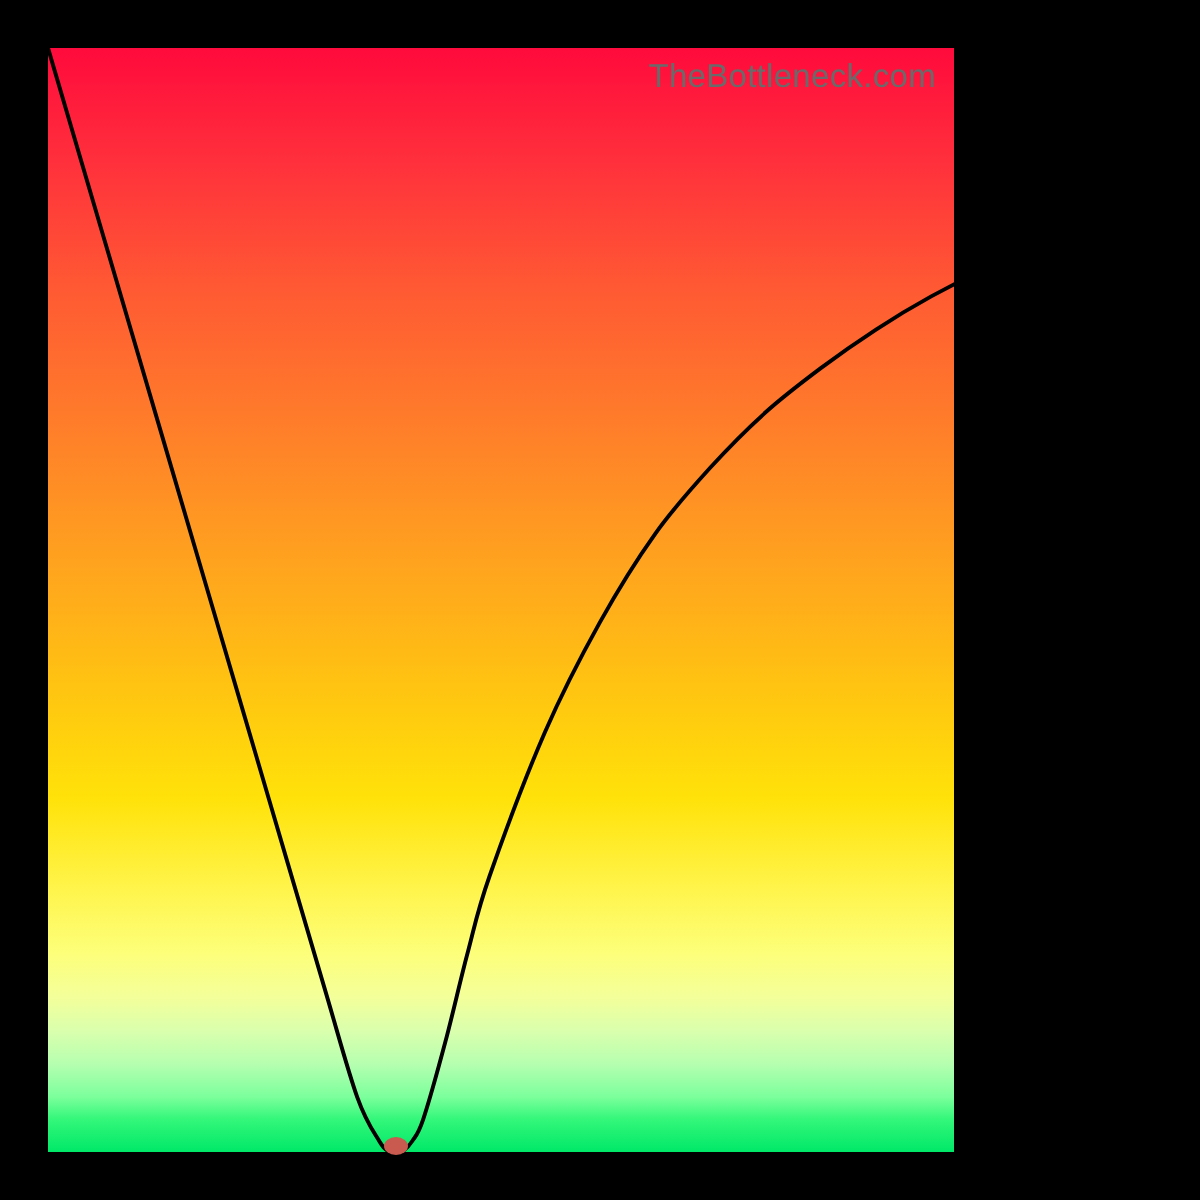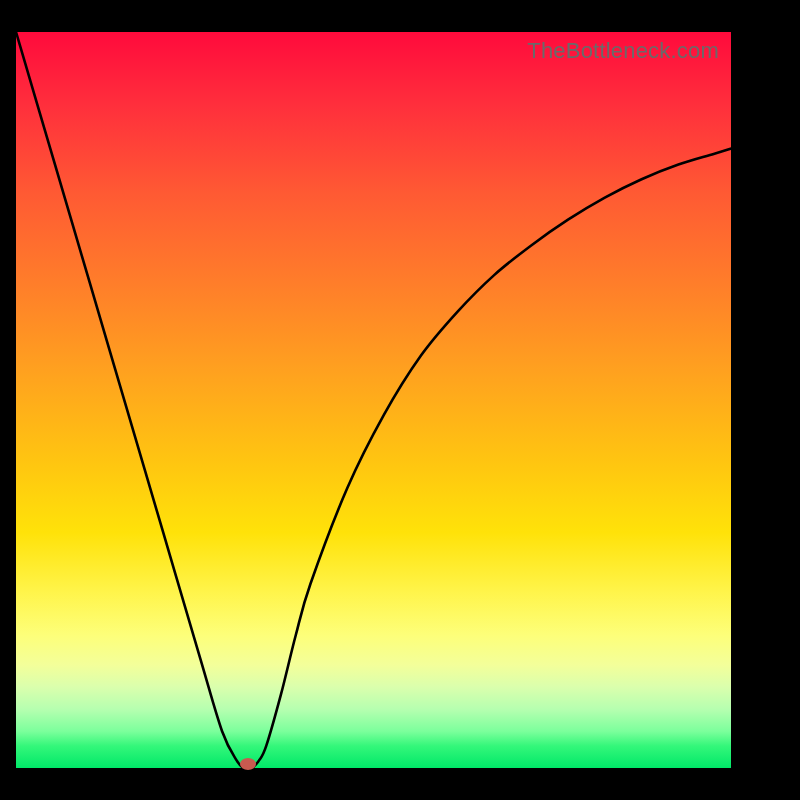--- a/index.html
+++ b/index.html
@@ -12,23 +12,23 @@
     overflow: hidden;
   }
   .outer {
     position: relative;
     width: 800px;
     height: 800px;
     background: #000;
   }
   .plot-area {
     position: absolute;
-    left: 16px;
+    left: 32px;
     top: 32px;
-    width: 715px;
+    width: 604px;
     height: 736px;
     background: linear-gradient(
       to bottom,
       #ff0a3c 0%,
       #ff2f3c 10%,
       #ff5a33 22%,
       #ff7d2a 34%,
       #ffa11f 46%,
       #ffc411 58%,
       #ffe209 68%,

